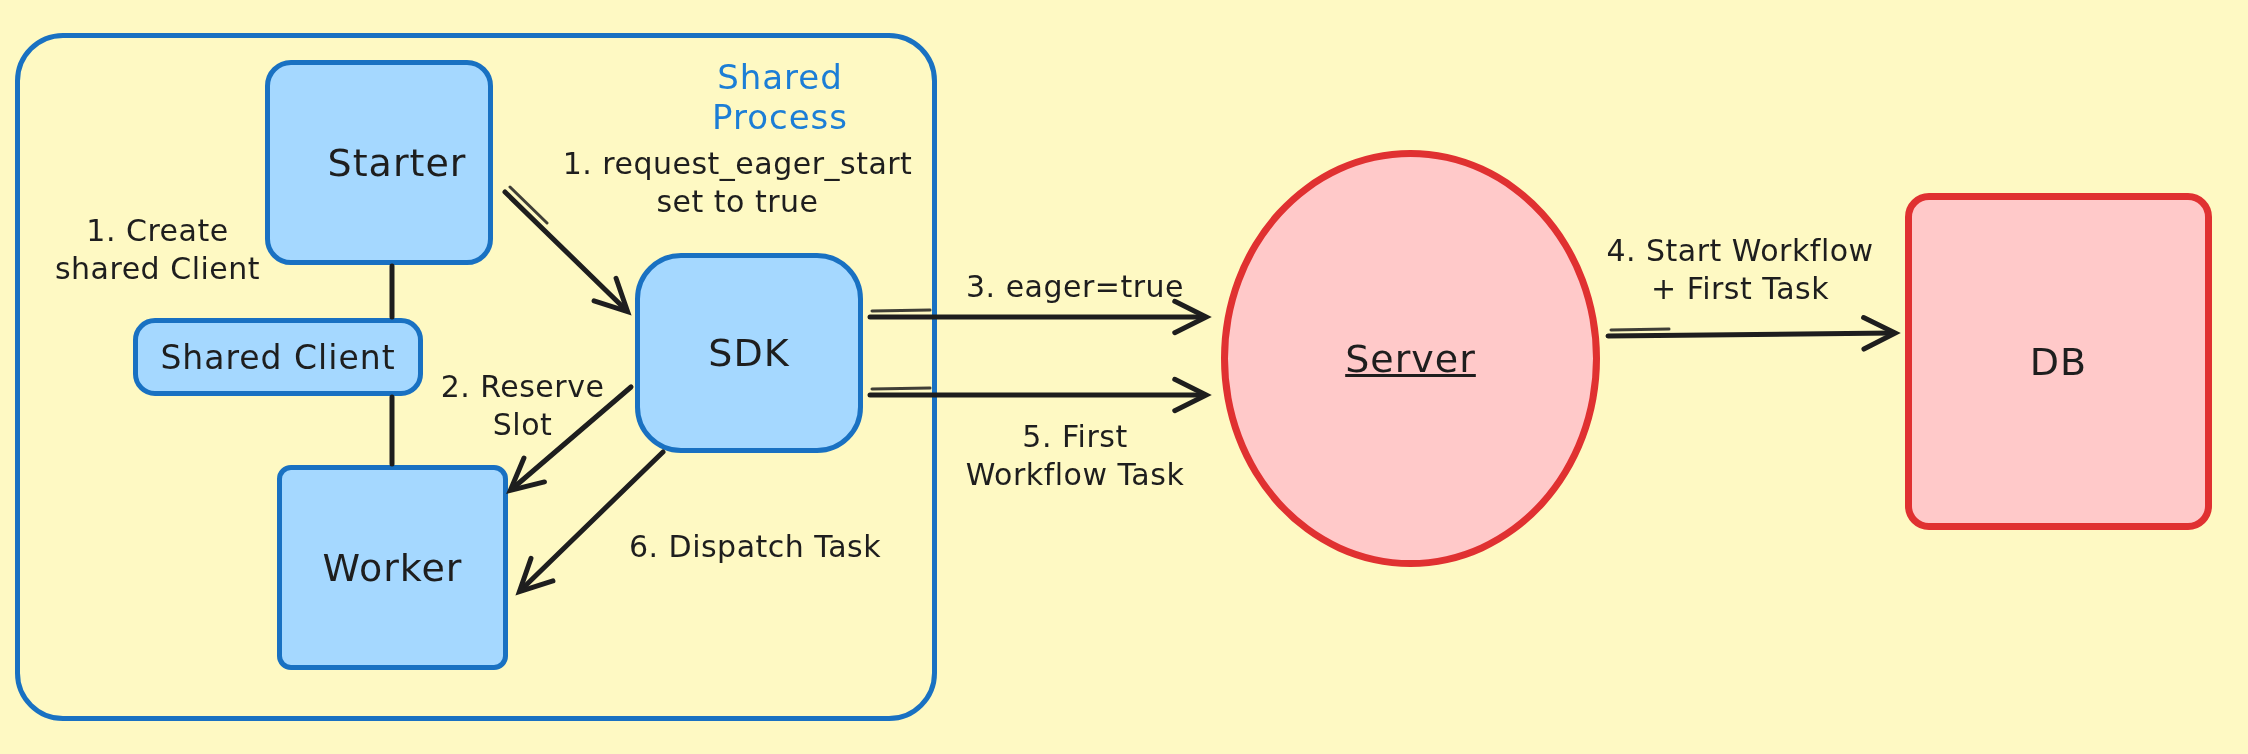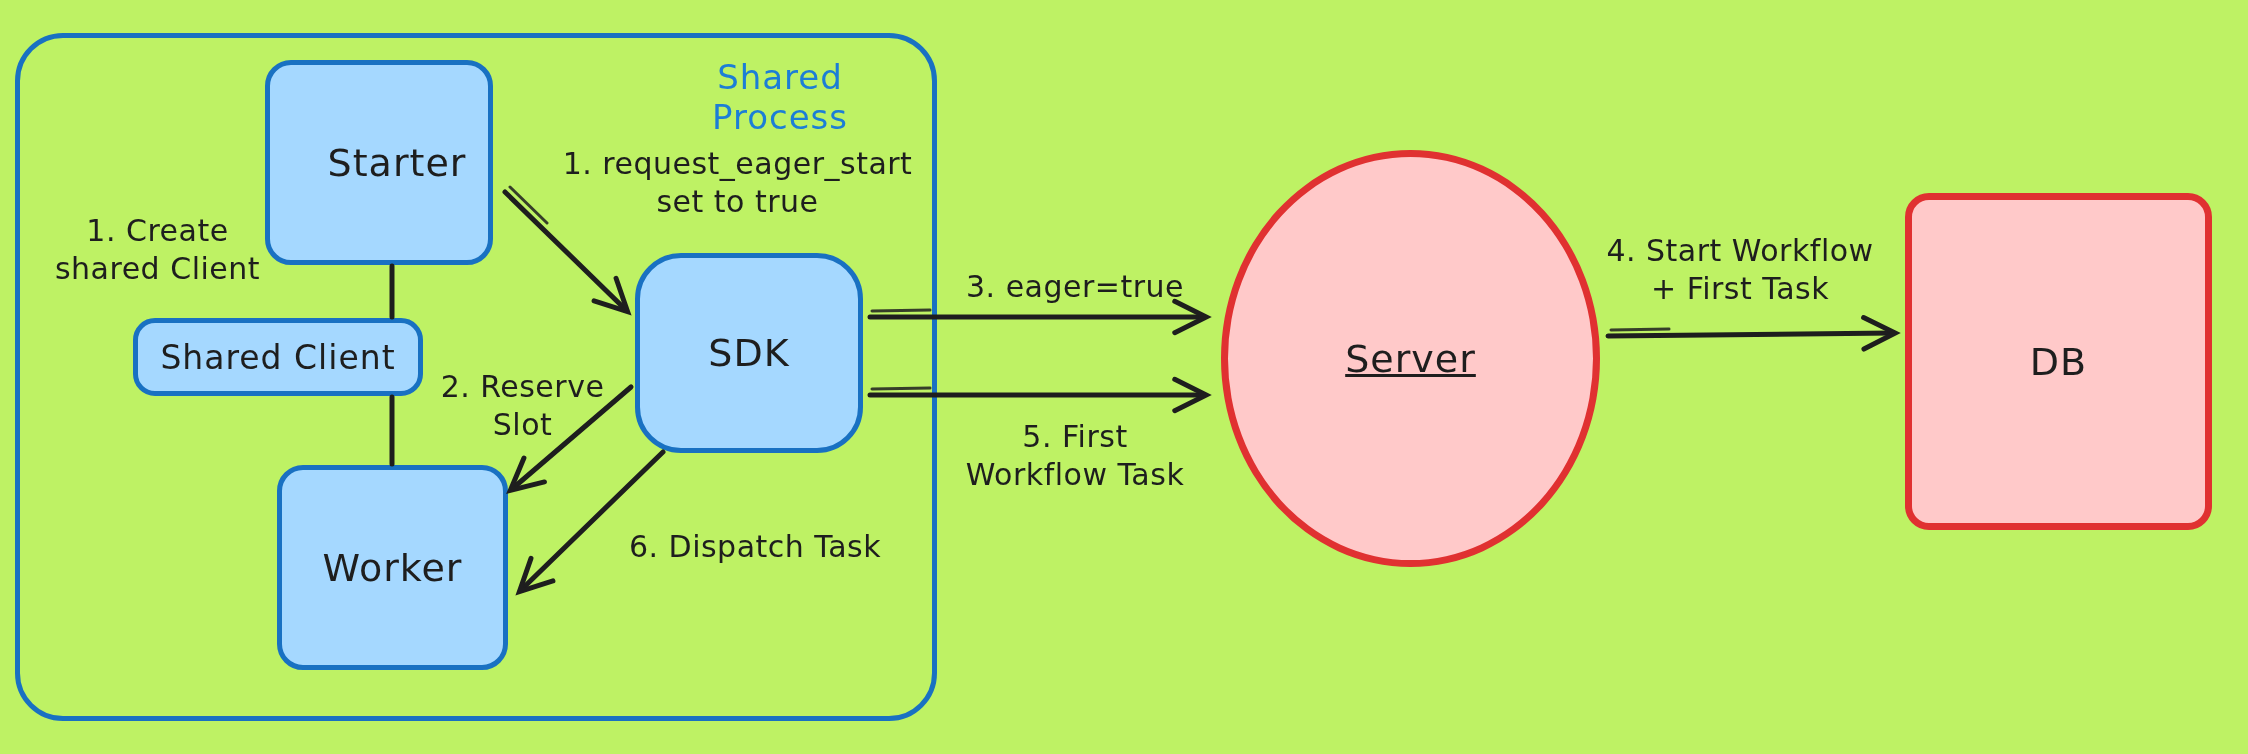--- a/index.html
+++ b/index.html
@@ -7,21 +7,21 @@
     --blue-fill:#a5d8ff;
     --red-stroke:#e03131;
     --red-fill:#ffc9c9;
     --ink:#1e1e1e;
     --title-blue:#1c7ed6;
   }
   html,body{margin:0;padding:0;background:#ffffff;}
   #canvas{
     position:relative;
     width:2248px;height:754px;
-    background:#bef264;
+    background:#fef9c3;
     font-family:"DejaVu Sans", sans-serif;
     color:var(--ink);
     overflow:hidden;
   }
   
   .group-frame{
     position:absolute;
     left:15px;top:33px;width:922px;height:688px;
     border:5px solid var(--blue-stroke);
     border-radius:48px;
@@ -47,21 +47,21 @@
   .node-blue{
     background:var(--blue-fill);
     border:5px solid var(--blue-stroke);
   }
   .node-red{
     background:var(--red-fill);
     border:7px solid var(--red-stroke);
   }
   #node-starter{left:265px;top:60px;width:228px;height:205px;border-radius:26px;font-size:38px;padding-left:36px;}
   #node-shared-client{left:133px;top:318px;width:290px;height:78px;border-radius:22px;font-size:33px;}
-  #node-worker{left:277px;top:465px;width:231px;height:205px;border-radius:26px;font-size:38px;}
+  #node-worker{left:277px;top:465px;width:231px;height:205px;border-radius:14px;font-size:38px;}
   #node-sdk{left:635px;top:253px;width:228px;height:200px;border-radius:46px;font-size:38px;}
   #node-server{left:1221px;top:150px;width:379px;height:417px;border-radius:50%;font-size:38px;text-decoration:underline;}
   #node-db{left:1905px;top:193px;width:307px;height:337px;border-radius:24px;font-size:38px;}
   .note{
     position:absolute;
     font-size:30px;
     line-height:1.25;
     text-align:center;
     white-space:pre-line;
     letter-spacing:0.5px;

